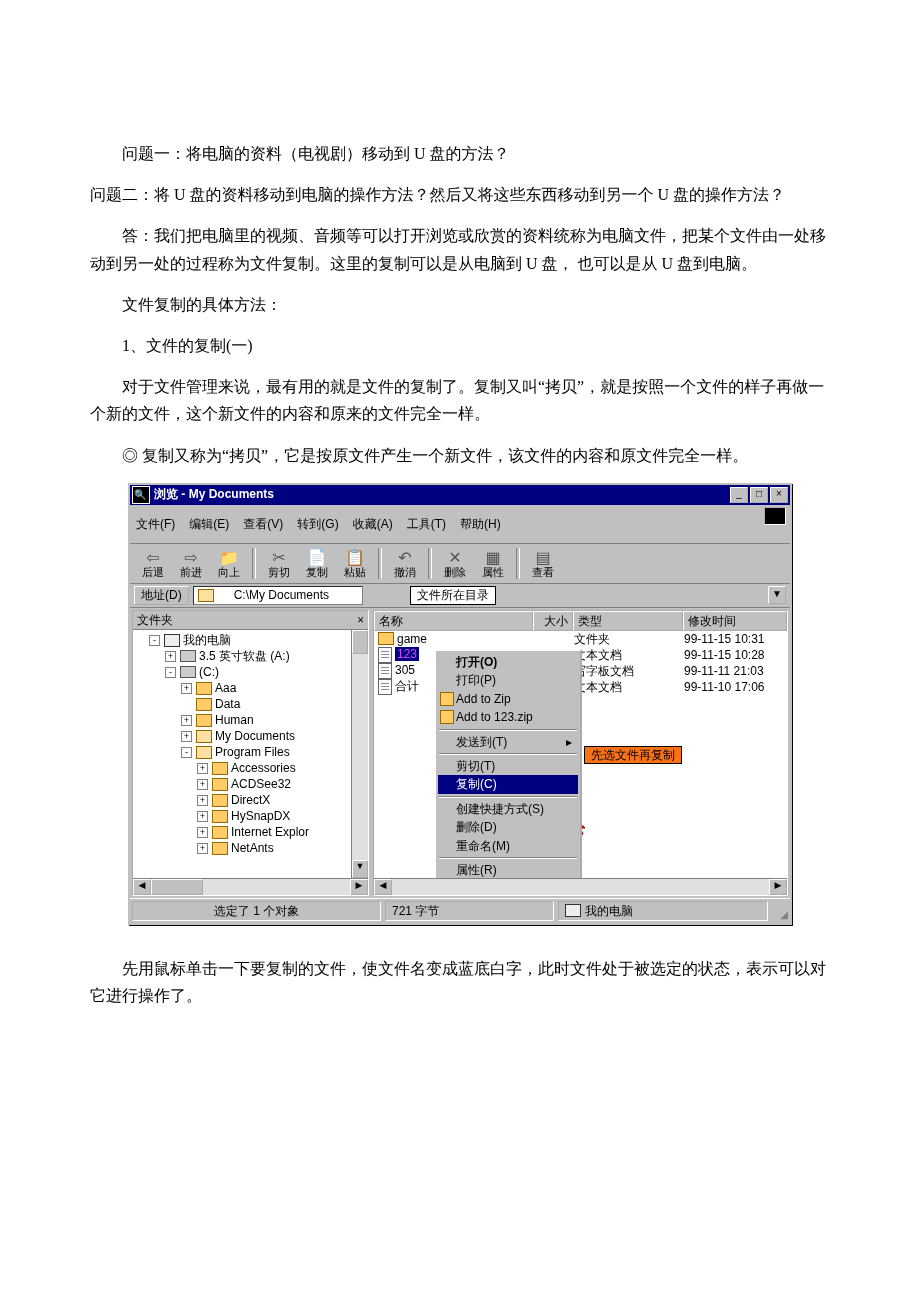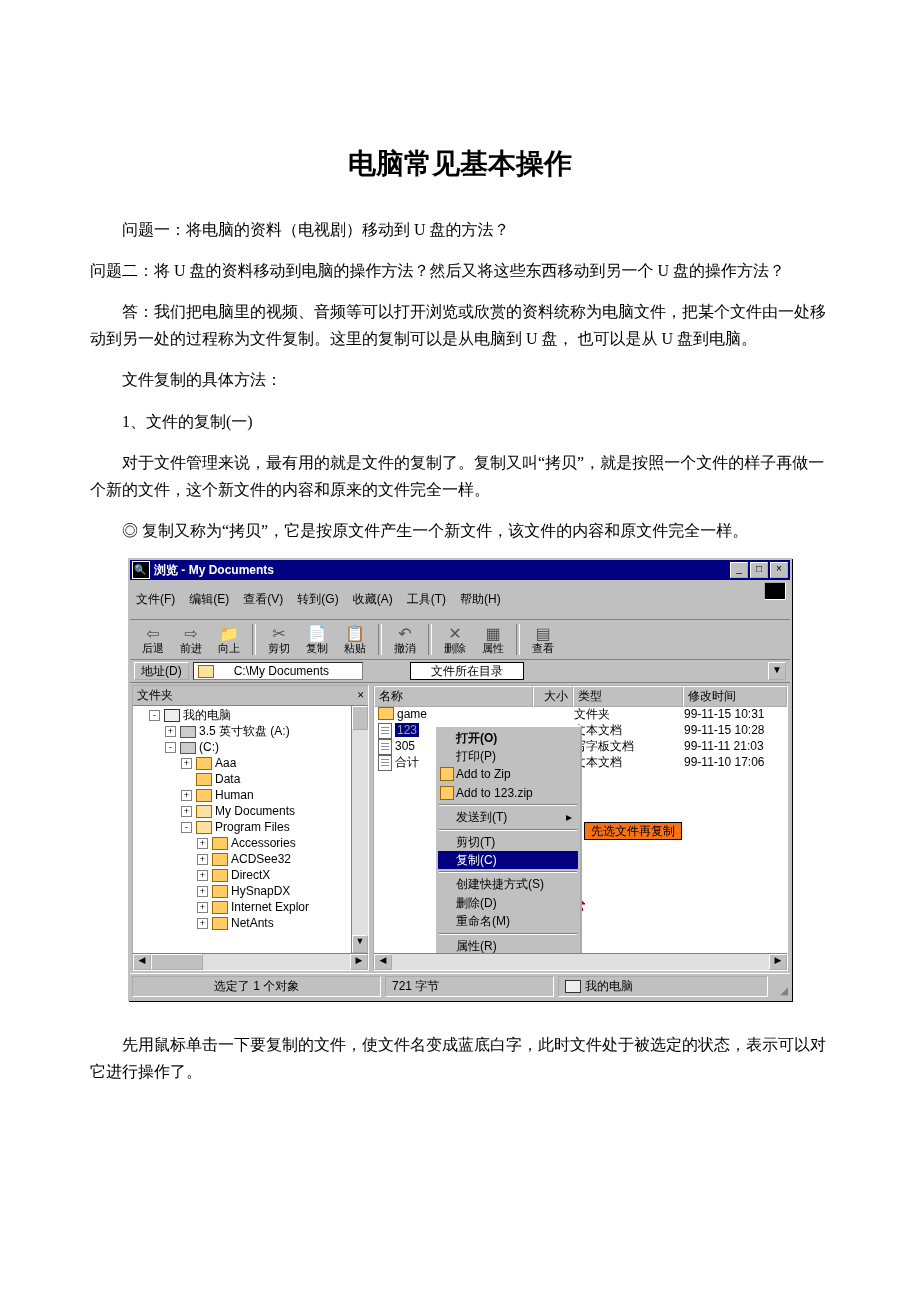--- a/index.html
+++ b/index.html
@@ -109,21 +109,21 @@
     flex: 0 0 160px;
     background: #fff;
     border: 1px inset #808080;
     padding: 1px 4px;
     display: flex; align-items: center; gap: 17px;
   }
   .addr-callout {
     position: absolute; left: 280px; top: 2px;
     border: 1px solid #000;
     background: #fff;
-    padding: 1px 20px;
+    padding: 1px 6px;
   }
   .addr-combo-drop {
     position: absolute; right: 4px; top: 2px;
     width: 16px; height: 16px;
     background: #c0c0c0; border: 1px outset #fff;
     text-align: center; font-size: 10px; line-height: 14px;
   }
 
   .panes {
     display: flex;
@@ -180,21 +180,21 @@
   .c-name{width:159px;} .c-type{width:110px;} .c-time{flex:1;}
   .list {
     flex: 1; background: #fff; position: relative; overflow: hidden;
   }
   .row { display:flex; height:16px; align-items:center; padding-left:4px; }
   .row .cell-n{width:50px; display:flex;align-items:flex-start;}
   .row .cell-t{width:110px; position:absolute; left:200px;}
   .row .cell-m{width:120px; position:absolute; left:310px;}
   .ic-doc{display:inline-block;width:12px;height:14px;background:#fff;border:1px solid #666;margin-right:3px;position:relative;}
   .ic-doc::after{content:"";position:absolute;left:2px;right:2px;top:3px;height:1px;background:#88a;box-shadow:0 3px 0 #88a,0 6px 0 #88a;}
-  .row.sel .selbox{background:#000080;color:#a3a3a3;padding:0 2px;}
+  .row.sel .selbox{background:#000080;color:#d946ef;padding:0 2px;}
 
   .ctxmenu {
     position: absolute;
     left: 60px; top: 18px;
     width: 140px;
     background: #c0c0c0;
     border: 2px outset #fff;
     z-index: 10;
     padding: 2px;
   }
@@ -223,21 +223,20 @@
   .statusbar .pane3 .ic-comp{margin-right:4px;}
   .resize{width:16px;display:flex;align-items:flex-end;justify-content:flex-end;padding:2px;color:#808080;font-size:10px;}
 
   .col-wrap{display:flex;}
   .col.size-col{width:40px;text-align:right;}
 </style>
 </head>
 <body>
 
 <div class="page">
-  <h1>电脑常见基本操作</h1>
   <p>问题一：将电脑的资料（电视剧）移动到 U 盘的方法？</p>
   <p class="noindent">问题二：将 U 盘的资料移动到电脑的操作方法？然后又将这些东西移动到另一个 U 盘的操作方法？</p>
   <p>答：我们把电脑里的视频、音频等可以打开浏览或欣赏的资料统称为电脑文件，把某个文件由一处移动到另一处的过程称为文件复制。这里的复制可以是从电脑到 U 盘， 也可以是从 U 盘到电脑。</p>
   <p>文件复制的具体方法：</p>
   <p>1、文件的复制(一)</p>
   <p class="noindent">　　对于文件管理来说，最有用的就是文件的复制了。复制又叫“拷贝”，就是按照一个文件的样子再做一个新的文件，这个新文件的内容和原来的文件完全一样。</p>
   <p>◎ 复制又称为“拷贝”，它是按原文件产生一个新文件，该文件的内容和原文件完全一样。</p>
 
   <div class="win98">
     <div class="titlebar">

